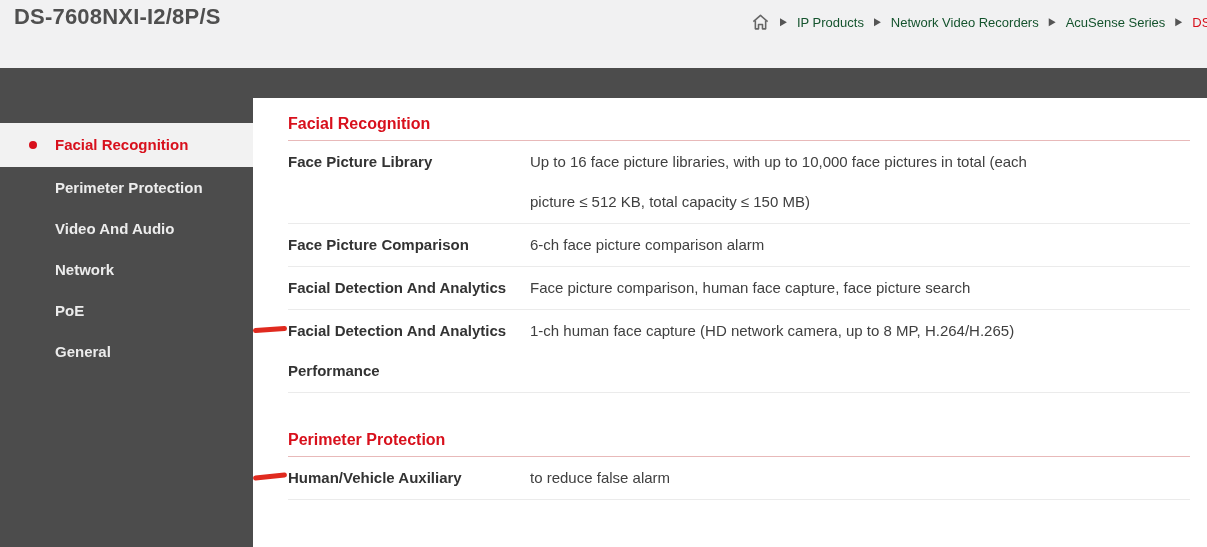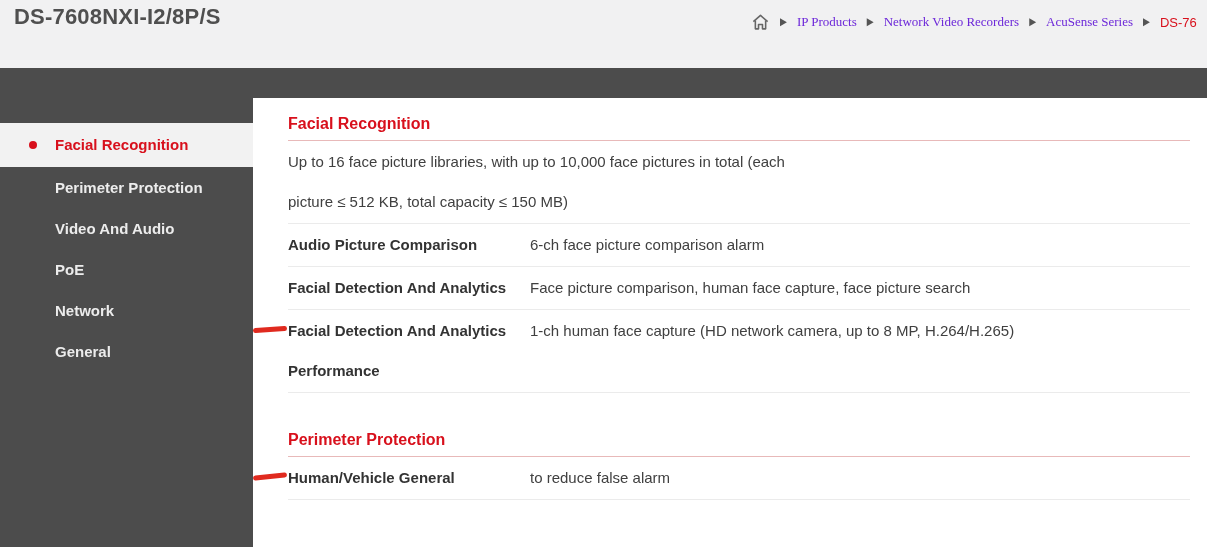--- a/index.html
+++ b/index.html
@@ -23,21 +23,21 @@
   }
   .breadcrumb {
     position: absolute; left: 750px; top: 10px; height: 24px;
     display: flex; align-items: center; white-space: nowrap;
     font-size: 13px; color: #666;
   }
   .breadcrumb .home {
     width: 20px; height: 20px; display: inline-flex; align-items: center; justify-content: center;
     cursor: pointer;
   }
-  .crumb { color: #6d28d9; cursor: pointer; font-family: Liberation Serif, serif; }
+  .crumb { color: #14532d; cursor: pointer; }
   .crumb-current { color: #d8101c; cursor: pointer; }
   .crumb-sep {
     color: #555; font-size: 9px; margin: 0 10px; display: inline-block;
     transform: scaleY(1.15);
   }
   
   .darkband {
     position: absolute; top: 68px; left: 0; width: 1207px; height: 30px;
     background: #4c4c4c;
   }
@@ -130,46 +130,49 @@
       <span class="bullet"></span>
       <span>Facial Recognition</span>
     </li>
     <li class="nav-item">
       <span>Perimeter Protection</span>
     </li>
     <li class="nav-item">
       <span>Video And Audio</span>
     </li>
     <li class="nav-item">
+      <span>Network</span>
+    </li>
+    <li class="nav-item">
       <span>PoE</span>
-    </li>
-    <li class="nav-item">
-      <span>Network</span>
     </li>
     <li class="nav-item">
       <span>General</span>
     </li>
   </ul>
 </div>
 
 <div class="content">
 
   <div class="section">
     <div class="section-title">Facial Recognition</div>
 
     <div class="spec-row">
+      <div class="spec-label">
+        <div>Face Picture Library</div>
+      </div>
       <div class="spec-value">
         <div>Up to 16 face picture libraries, with up to 10,000 face pictures in total (each</div>
         <div>picture ≤ 512 KB, total capacity ≤ 150 MB)</div>
       </div>
     </div>
 
     <div class="spec-row">
       <div class="spec-label">
-        <div>Audio Picture Comparison</div>
+        <div>Face Picture Comparison</div>
       </div>
       <div class="spec-value">
         <div>6-ch face picture comparison alarm</div>
       </div>
     </div>
 
     <div class="spec-row">
       <div class="spec-label">
         <div>Facial Detection And Analytics</div>
       </div>
@@ -189,21 +192,21 @@
       </div>
     </div>
   </div>
 
   <div class="section">
     <div class="section-title">Perimeter Protection</div>
 
     <div class="spec-row">
       <span class="red-dash dash2"></span>
       <div class="spec-label">
-        <div>Human/Vehicle General</div>
+        <div>Human/Vehicle Auxiliary</div>
       </div>
       <div class="spec-value">
         <div>to reduce false alarm</div>
       </div>
     </div>
   </div>
 
 </div>
 
 </body></html>

